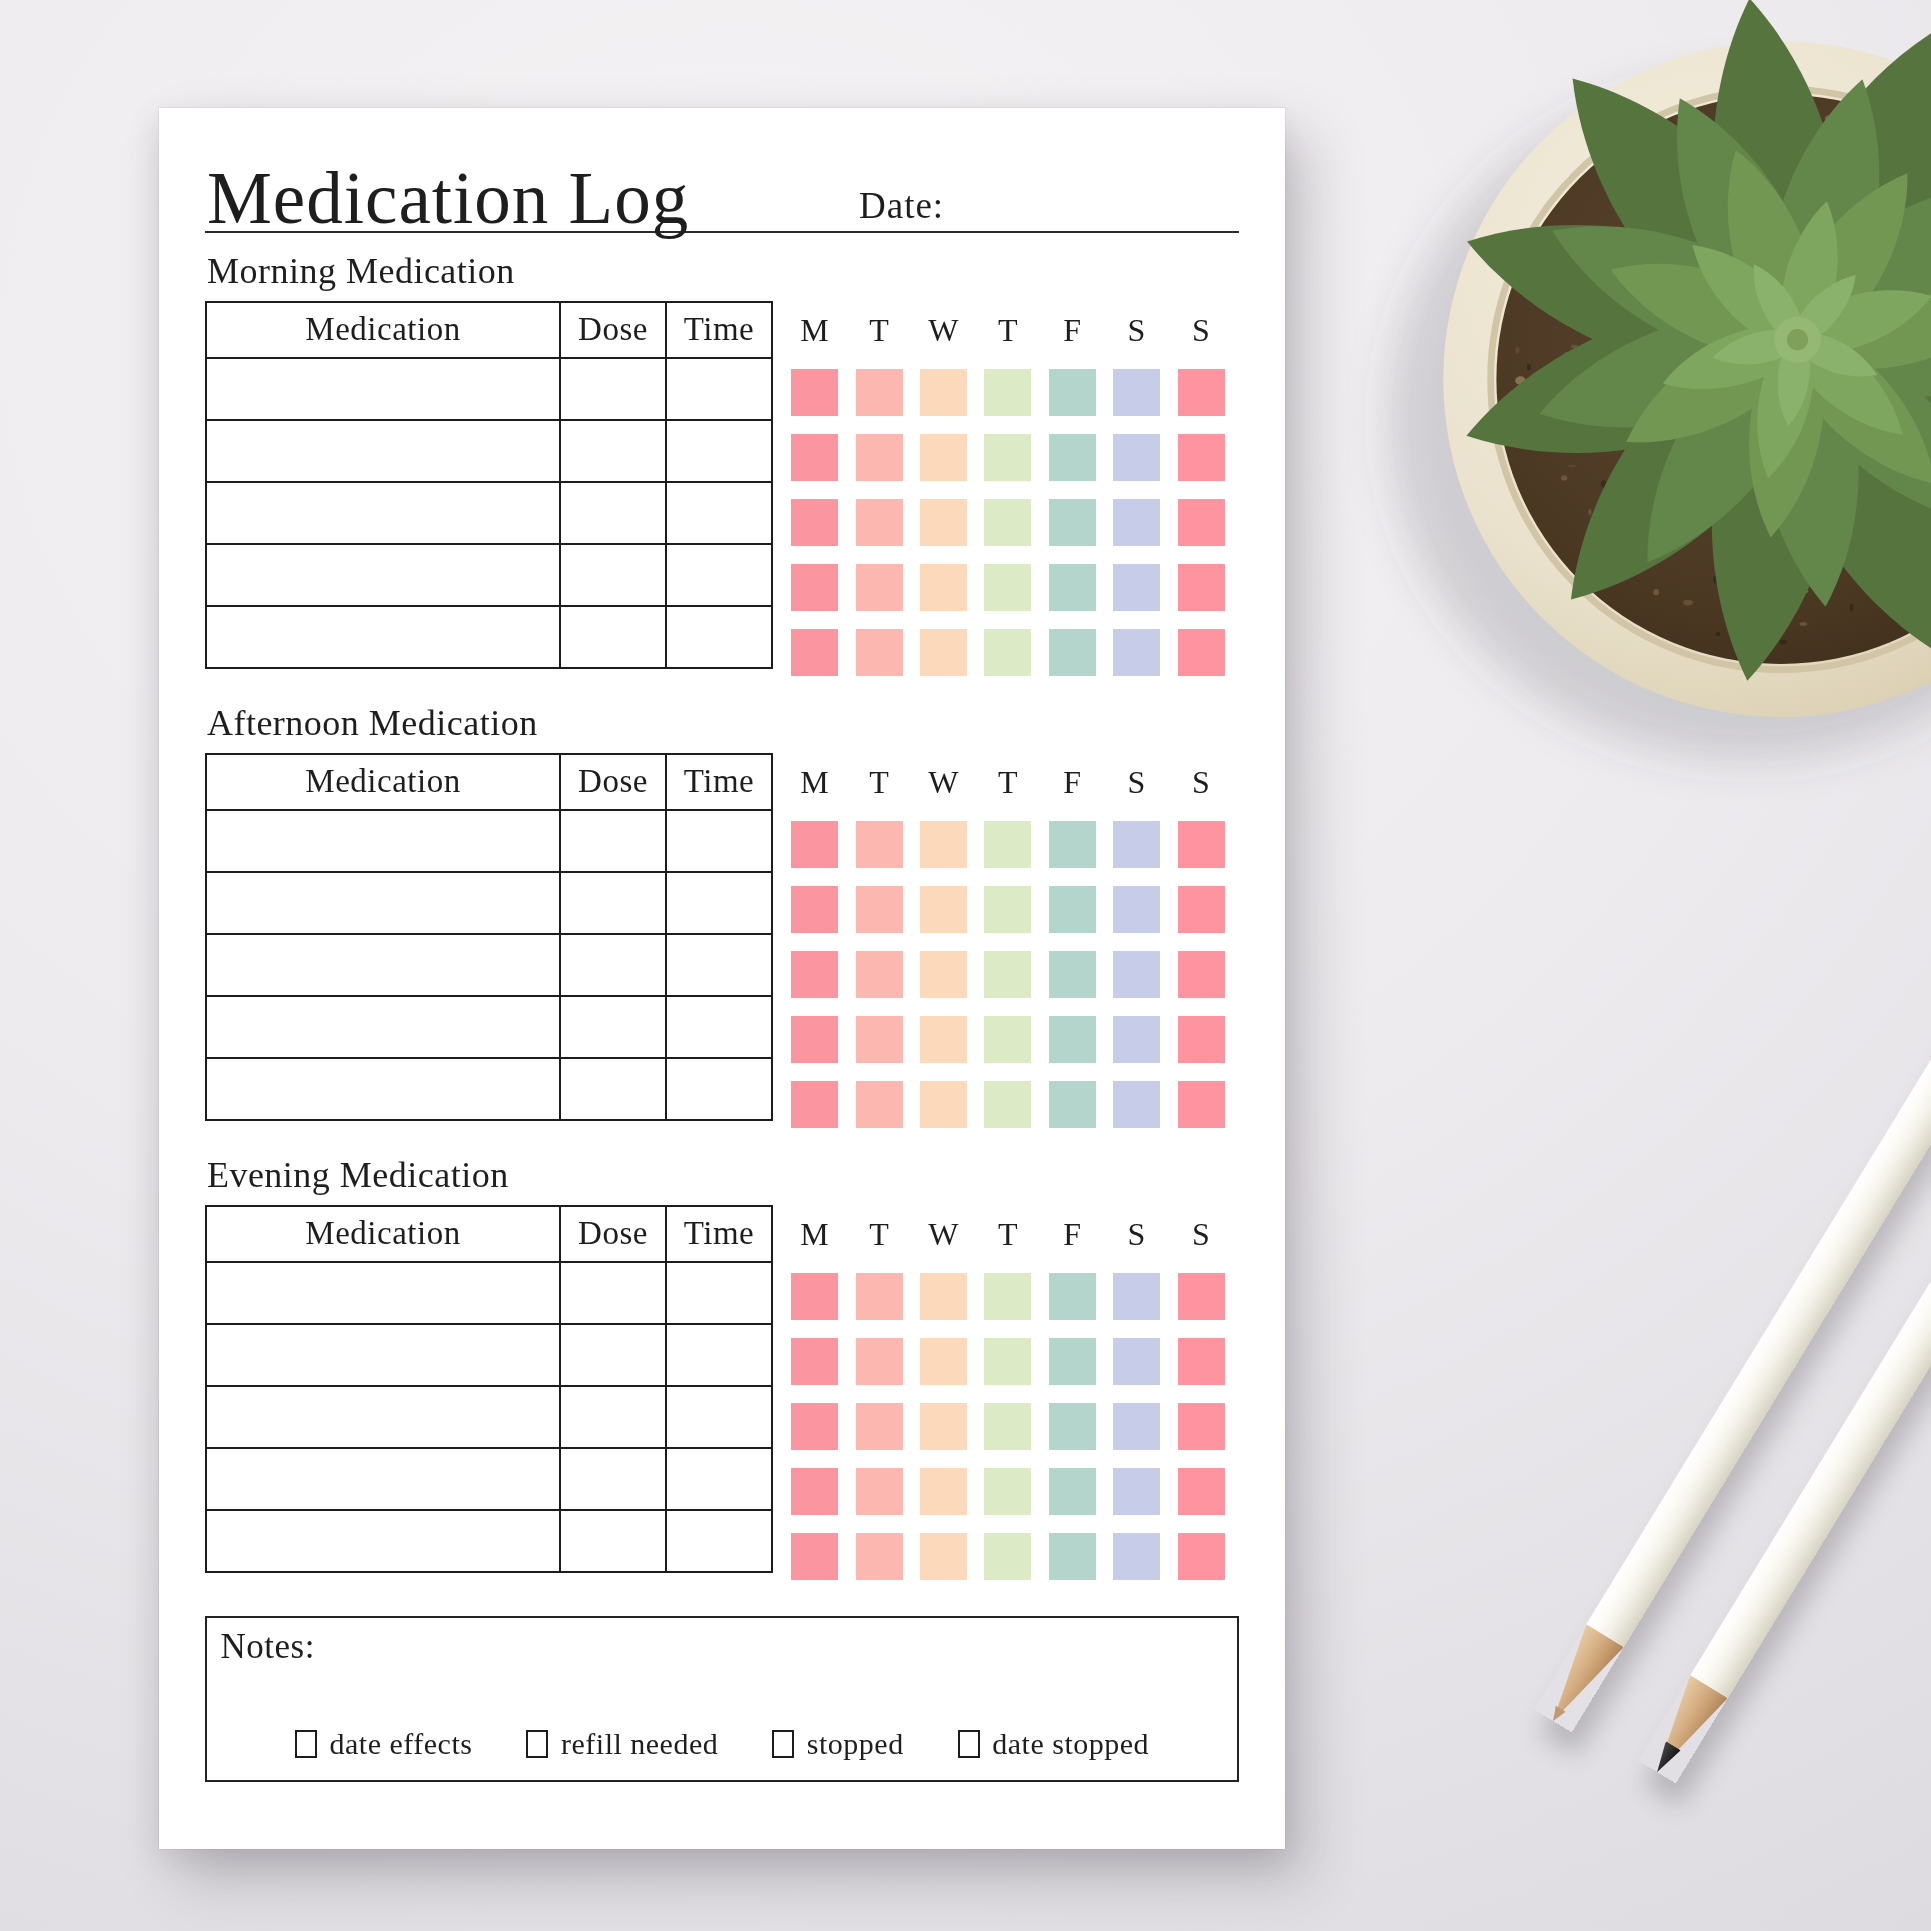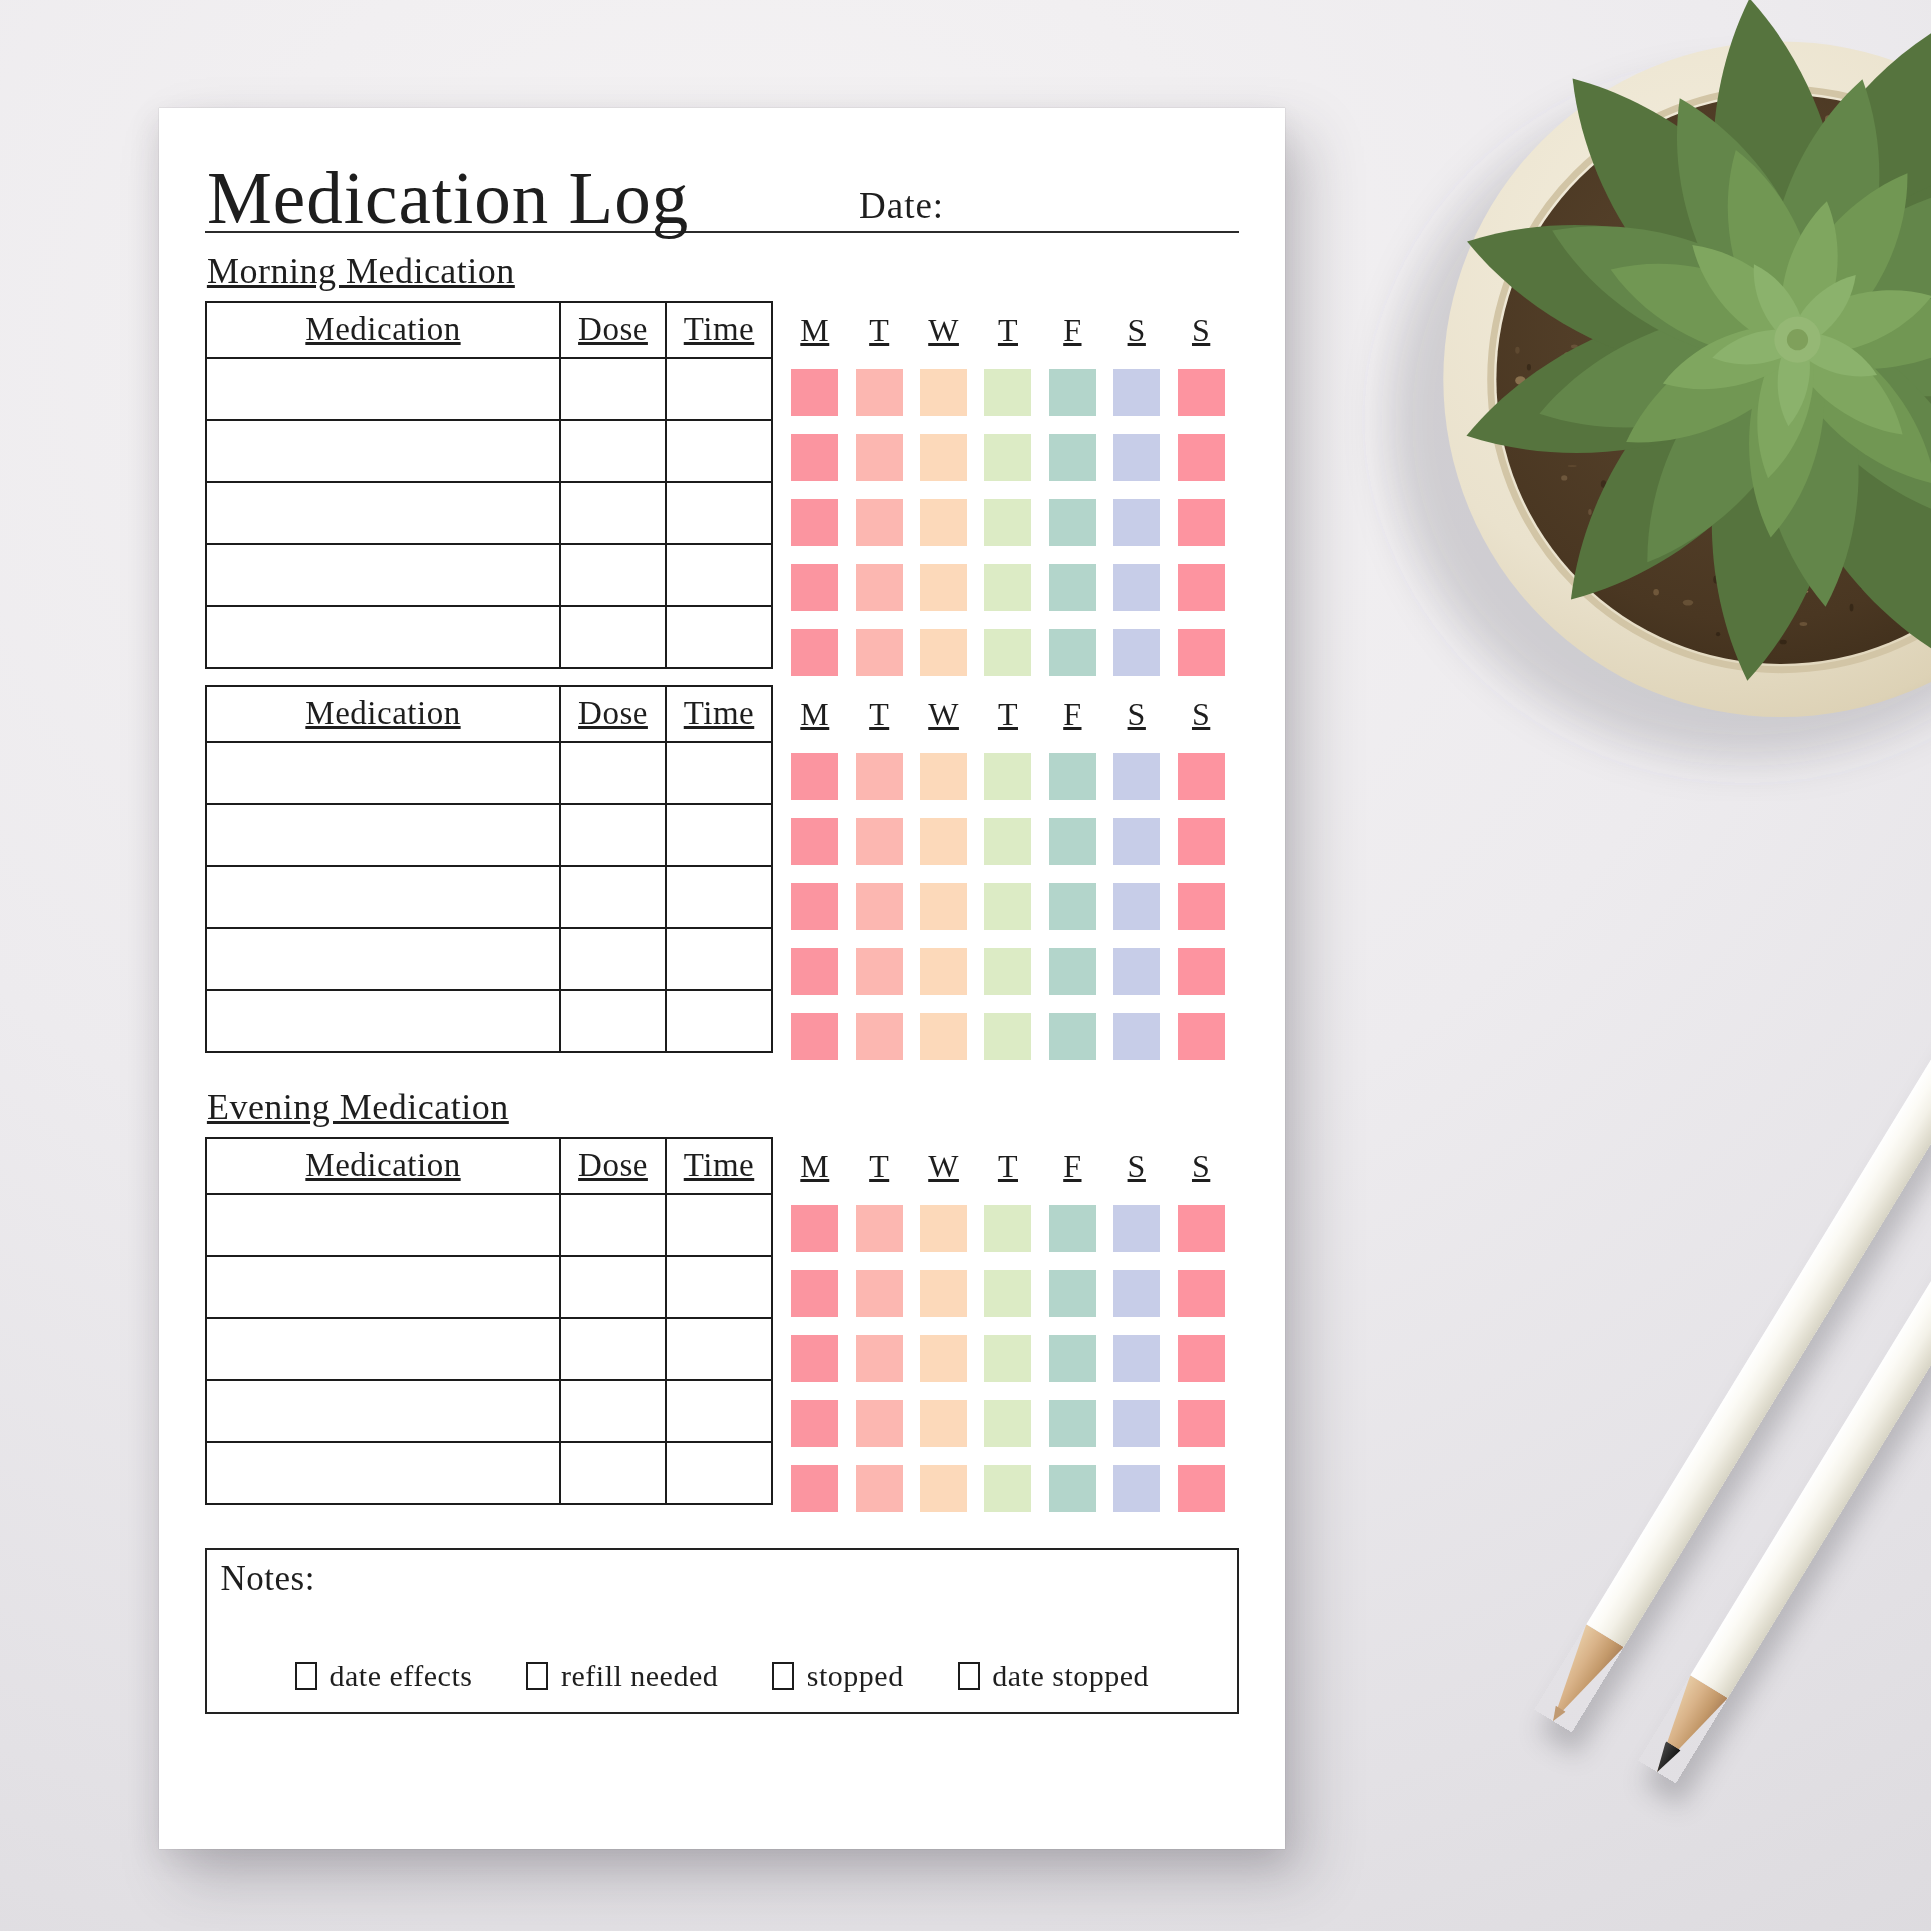--- a/index.html
+++ b/index.html
@@ -11,21 +11,20 @@
   .scene {
     position: relative; width: 1931px; height: 1931px; overflow: hidden;
     background: radial-gradient(130% 110% at 38% 18%, #f5f3f4 0%, #edebee 42%, #e3e1e5 72%, #d9d7db 100%);
   }
 
   
   .paper {
     position: absolute; left: 159px; top: 108px; width: 1126px; height: 1741px;
     background: #ffffff;
     box-shadow: 21px 29px 53px rgba(55, 52, 62, 0.25), -3.9px 9.7px 27px rgba(55,52,62,0.10), 0 0 1px rgba(0,0,0,0.25);
-    text-decoration: underline;
   }
 
   .doc-header {
     position: relative; margin: 0 46px; height: 125px;
     border-bottom: 2.9px solid #2b2b2b; box-sizing: border-box;
   }
   .doc-title {
     position: absolute; left: 1.9px; top: 54px; margin: 0;
     font-size: 73px; line-height: 73px; font-weight: 500; letter-spacing: 1px; white-space: nowrap;
   }
@@ -426,20 +425,21 @@
               <div class="day-cell">
                 <span class="day-square" style="background: rgb(199, 205, 232);"></span>
               </div>
               <div class="day-cell">
                 <span class="day-square" style="background: rgb(253, 148, 160);"></span>
               </div>
             </div>
           </div>
         </section>
         <section class="section">
+          <h2 class="section-title">Afternoon Medication</h2>
           <div class="section-body">
             <table class="med-table">
               <colgroup>
                 <col class="col-medication">
                 <col class="col-dose">
                 <col class="col-time">
               </colgroup>
               <thead>
                 <tr>
                   <th>Medication</th>

